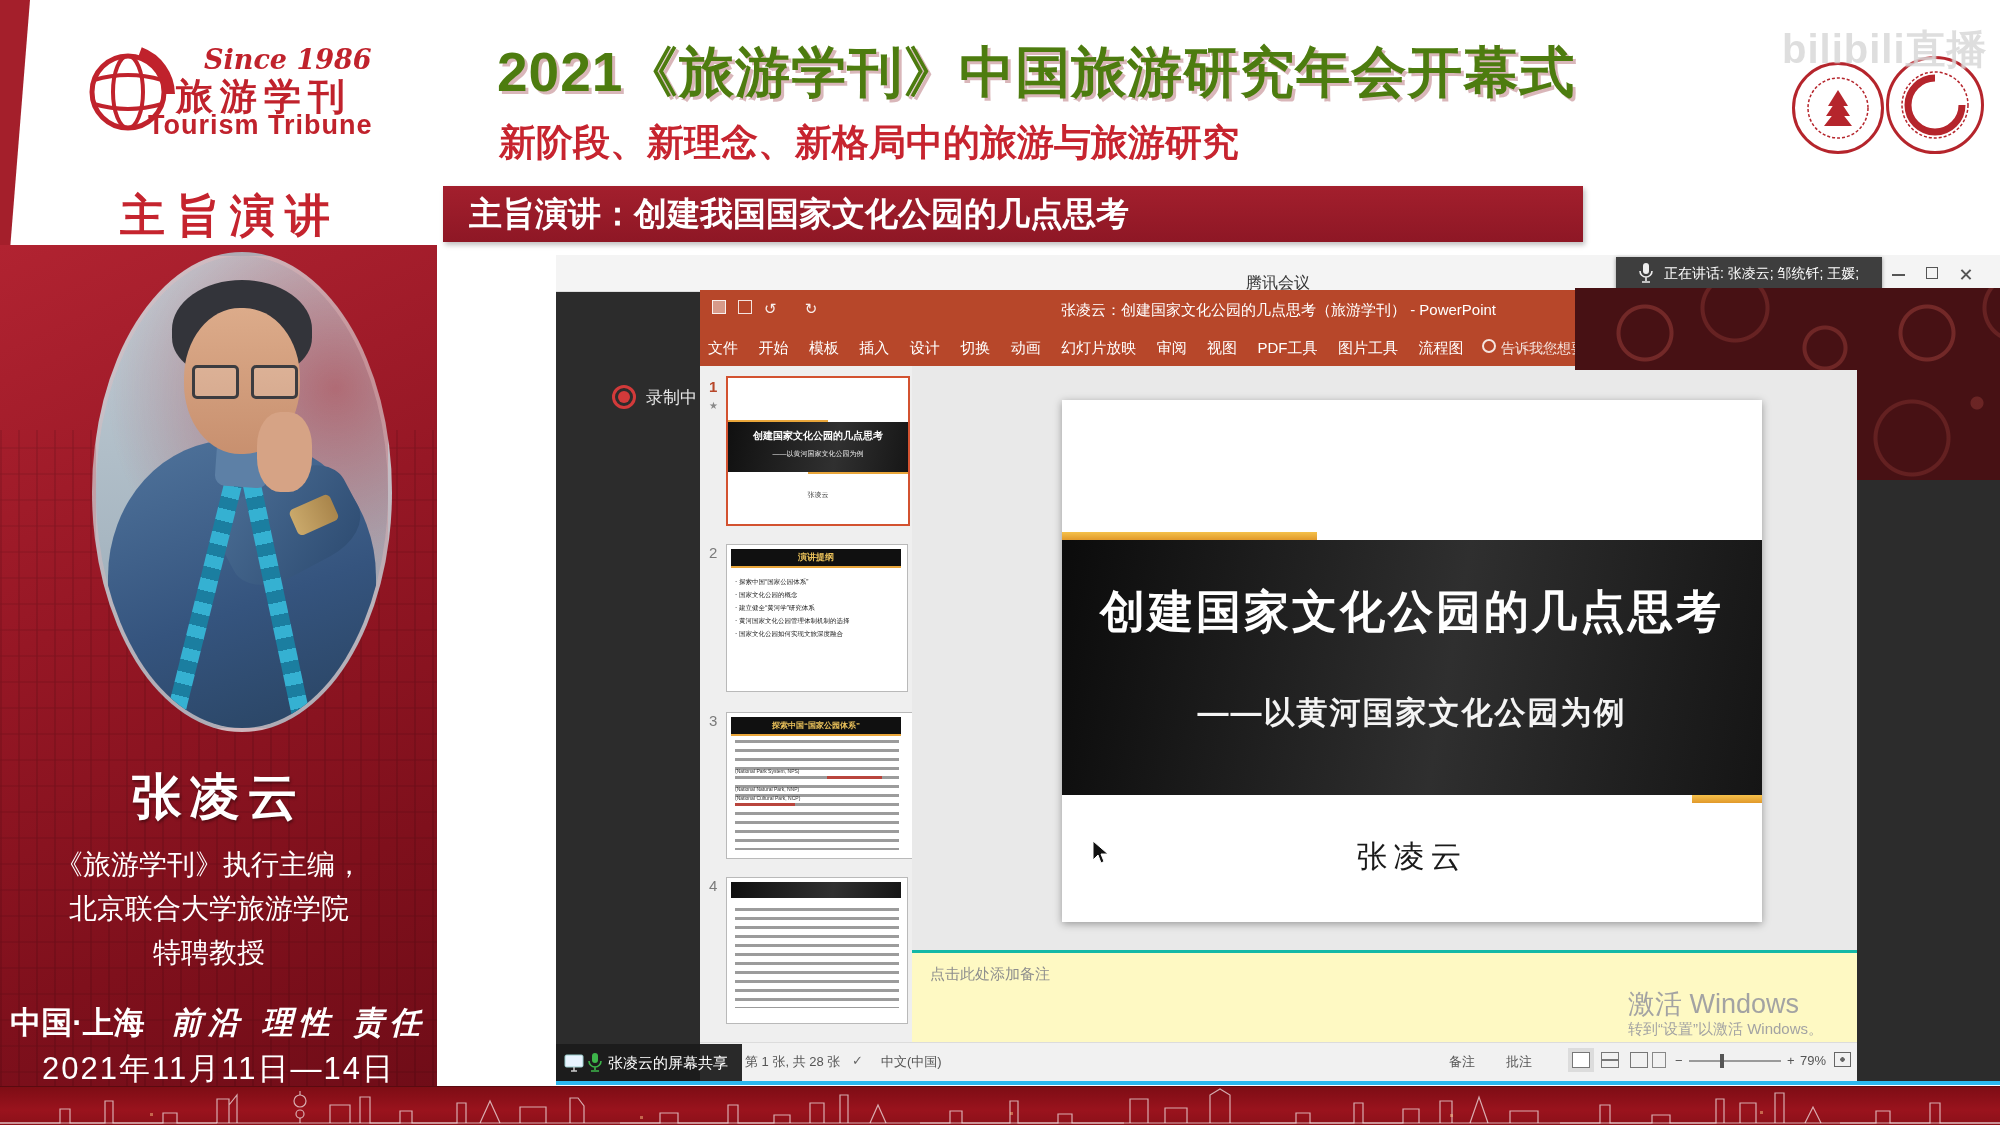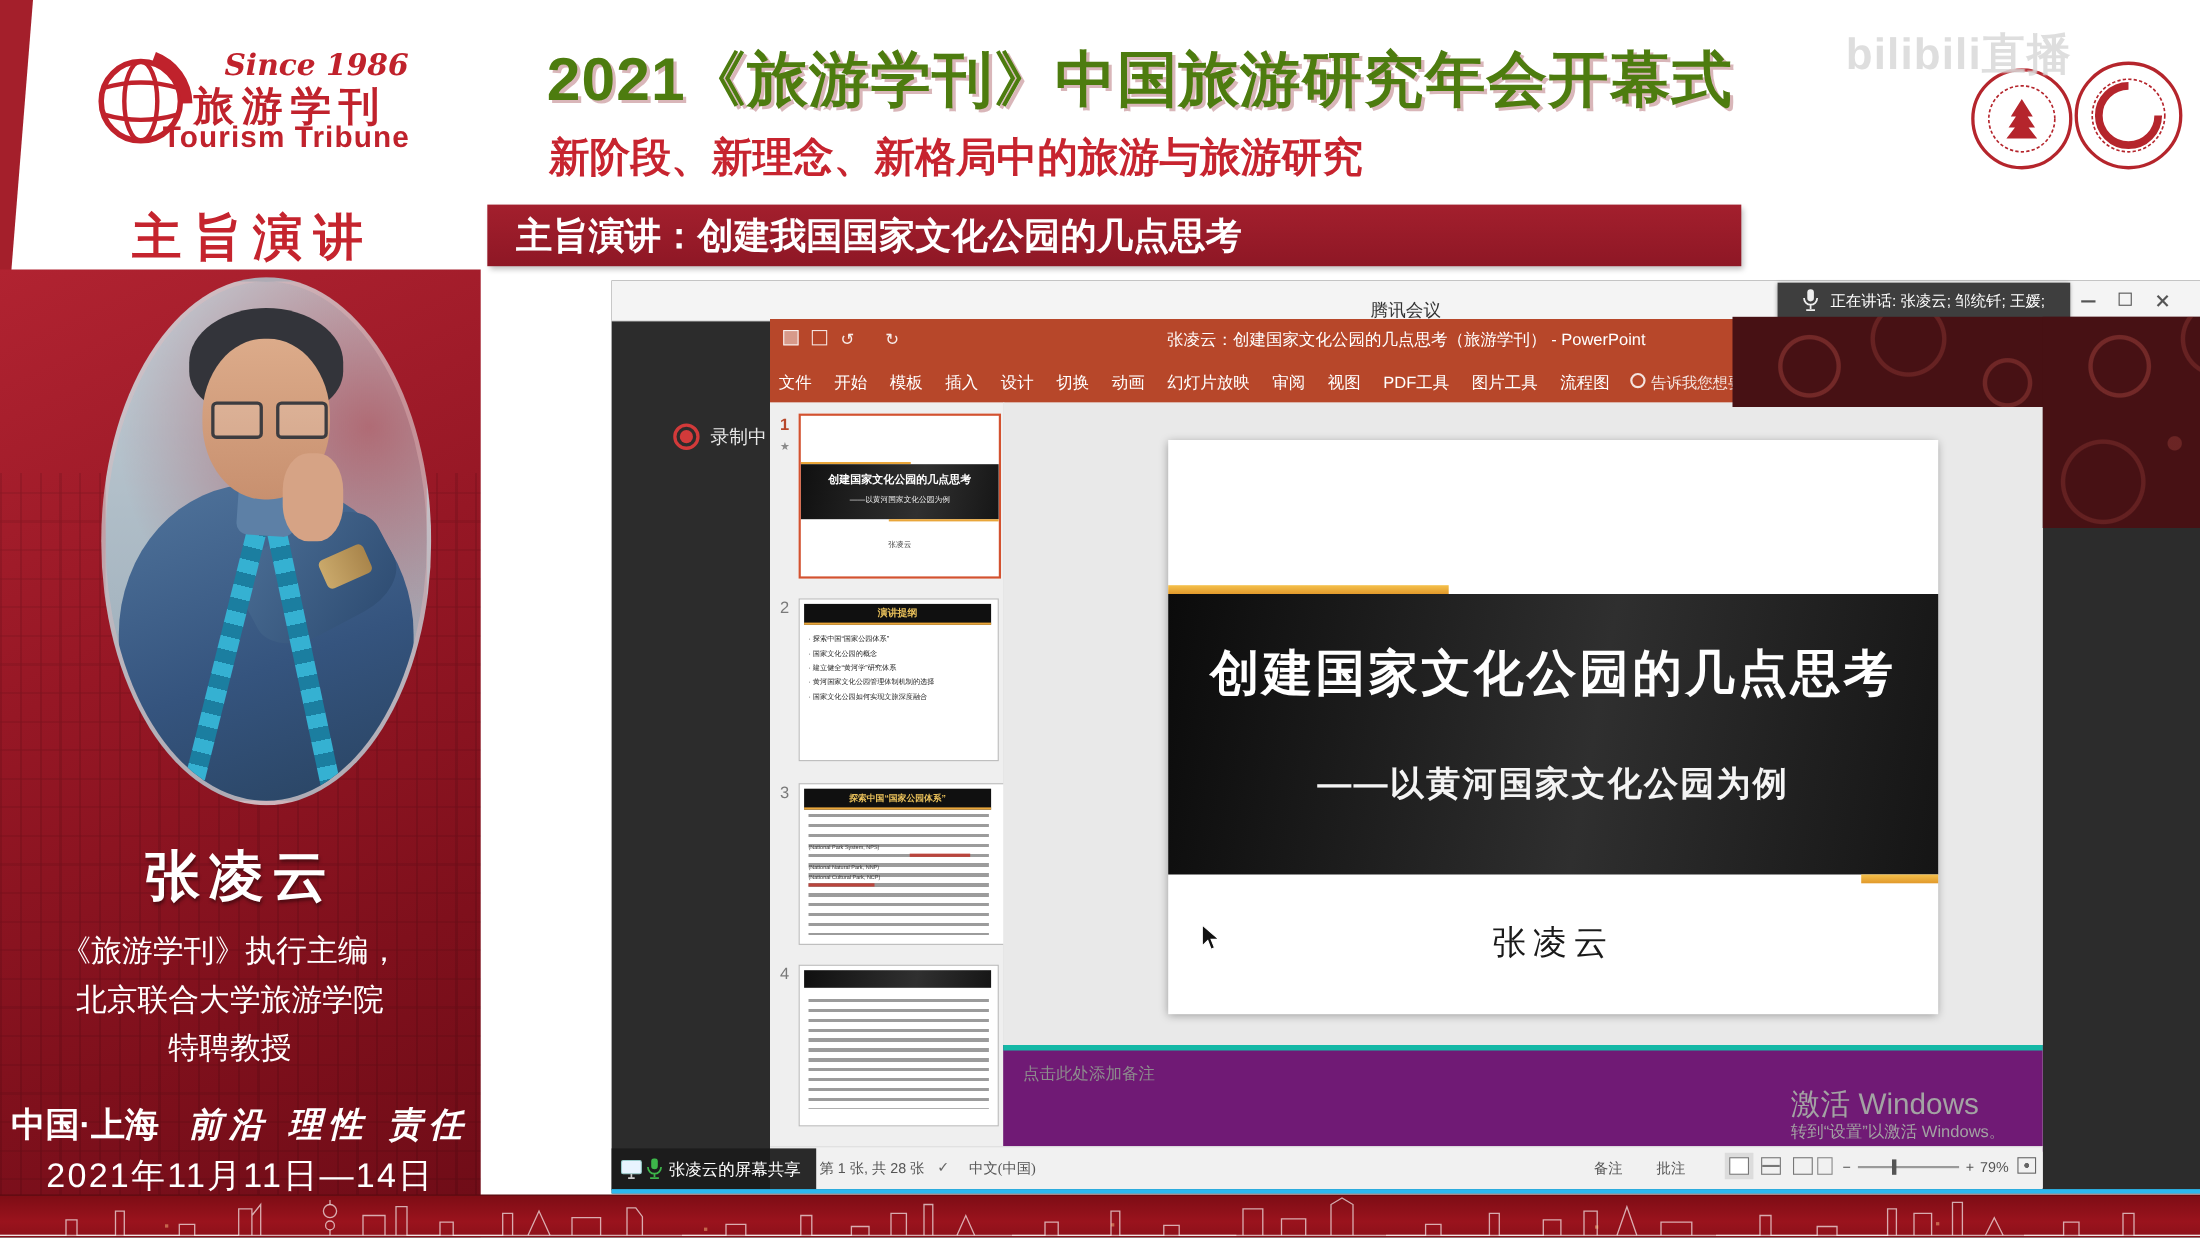--- a/index.html
+++ b/index.html
@@ -20,21 +20,21 @@
   
   .main-title{left:497px;top:36px;width:1100px;font:bold 55px "Liberation Sans",sans-serif;
     color:#4d7c0f;text-shadow:3px 3px 0 rgba(130,12,22,.30);letter-spacing:1px;white-space:nowrap;}
   .sub-title{left:499px;top:118px;font:bold 37px "Liberation Sans",sans-serif;color:#c7242f;white-space:nowrap;}
   .topic-banner{left:443px;top:186px;width:1140px;height:56px;
     background:linear-gradient(180deg,#a31f2d,#8e1725);box-shadow:2px 3px 5px rgba(0,0,0,.25);}
   .topic-banner span{display:block;padding-left:26px;line-height:56px;font-weight:bold;font-size:33px;color:#fff;white-space:nowrap;}
 
   
   .seal{border-radius:50%;background:#fff;}
-  .bili-mark{left:1678px;top:22px;font:bold 40px "Liberation Sans",sans-serif;
+  .bili-mark{left:1782px;top:22px;font:bold 40px "Liberation Sans",sans-serif;
     color:rgba(190,190,190,.50);text-shadow:0 0 2px rgba(255,255,255,.8);letter-spacing:1px;}
 
   
   .role-label{left:0;top:186px;width:460px;text-align:center;font:bold 45px "Liberation Sans",sans-serif;
     color:#c5242e;letter-spacing:10px;}
   .sidebar{left:0;top:245px;width:437px;height:880px;
     background:linear-gradient(155deg,#b12331 0%,#961725 38%,#7f101c 72%,#6e0c17 100%);}
   .sidebar-tex{left:0;top:430px;width:437px;height:695px;opacity:.18;
     background:repeating-linear-gradient(90deg,rgba(0,0,0,.5) 0 2px,transparent 2px 18px),
                repeating-linear-gradient(0deg,rgba(0,0,0,.35) 0 2px,transparent 2px 26px);}
@@ -123,21 +123,21 @@
   .s-yellow-top{position:absolute;left:0;top:132px;width:255px;height:8px;background:linear-gradient(180deg,#f5c14b,#e1992b);}
   .s-banner{position:absolute;left:0;top:140px;width:100%;height:255px;
     background:linear-gradient(100deg,#0b0b0b 0%,#2f2f2f 55%,#151515 100%);}
   .s-title{position:absolute;left:0;top:42px;width:100%;text-align:center;font-weight:bold;font-size:45px;color:#fff;letter-spacing:3px;}
   .s-sub{position:absolute;left:0;top:152px;width:100%;text-align:center;font-weight:bold;font-size:31px;color:#f4f4f4;letter-spacing:2px;}
   .s-yellow-bot{position:absolute;left:630px;top:395px;width:70px;height:8px;background:linear-gradient(180deg,#f5c14b,#e1992b);}
   .s-author{position:absolute;left:0;top:436px;width:100%;text-align:center;font-size:31px;color:#1a1a1a;
     font-family:"DejaVu Serif",serif;letter-spacing:6px;}
 
   
-  .notes{left:212px;top:660px;width:945px;height:92px;background:#701a75;border-top:5px solid #14b8a6;}
+  .notes{left:212px;top:660px;width:945px;height:92px;background:#fef9c3;border-top:3px solid #14b8a6;}
   .notes span{position:absolute;left:18px;top:12px;font-size:15px;color:#8d8d8d;}
   .statusbar{left:0;top:752px;width:1157px;height:38px;background:#f1f1f1;border-top:1px solid #dcdcdc;}
   .sb{position:absolute;top:10px;font-size:13px;color:#555;white-space:nowrap;}
   .vicon{position:absolute;top:9px;width:16px;height:14px;border:1.5px solid #777;}
   .vicon.selbox{box-shadow:0 0 0 4px #dcdcdc;background:#fff;}
   .vicon.grid{background:linear-gradient(#777 1.5px,transparent 1.5px) 0 6px/100% 100% no-repeat;}
   .zoom-line{position:absolute;top:17px;height:2px;background:#9a9a9a;}
   .zoom-handle{position:absolute;top:11px;width:4px;height:14px;background:#555;}
   .fit-icon{position:absolute;top:9px;width:15px;height:13px;border:1.5px solid #666;background:
      radial-gradient(circle at 50% 50%,#666 2px,transparent 2.5px);}
@@ -337,21 +337,21 @@
         </div>
       </div>
 
       <div class="abs notes">
         <span>点击此处添加备注</span>
       </div>
 
       <div class="abs statusbar">
         <span class="sb" style="left:45px;">第 1 张, 共 28 张</span>
         <span class="sb" style="left:152px;color:#666;">✓</span>
-        <span class="sb" style="left:181px;font-family:Liberation Serif, serif;">中文(中国)</span>
+        <span class="sb" style="left:181px;">中文(中国)</span>
         <span class="sb" style="left:749px;">备注</span>
         <span class="sb" style="left:806px;">批注</span>
         <span class="vicon selbox" style="left:872px;"></span>
         <span class="vicon grid" style="left:901px;"></span>
         <span class="vicon" style="left:930px;"></span>
         <span class="vicon" style="left:952px;width:12px;border-color:#888;"></span>
         <span class="sb" style="left:975px;">−</span>
         <span class="zoom-line" style="left:989px;width:92px;"></span>
         <span class="zoom-handle" style="left:1020px;"></span>
         <span class="sb" style="left:1087px;">+</span>

